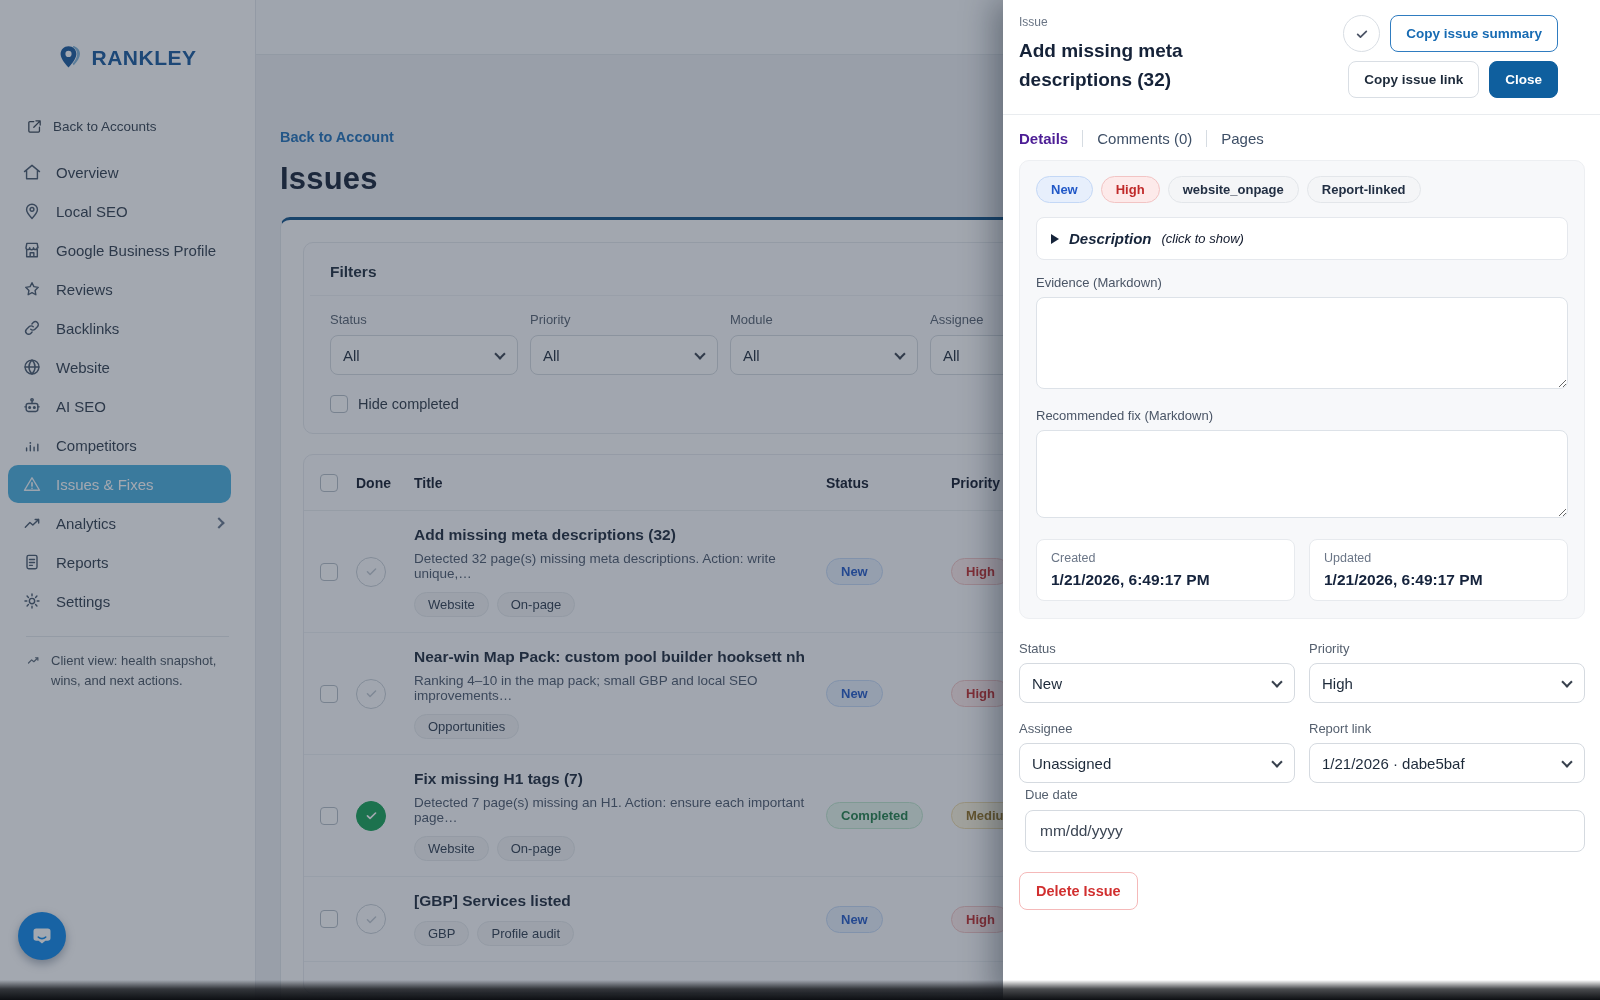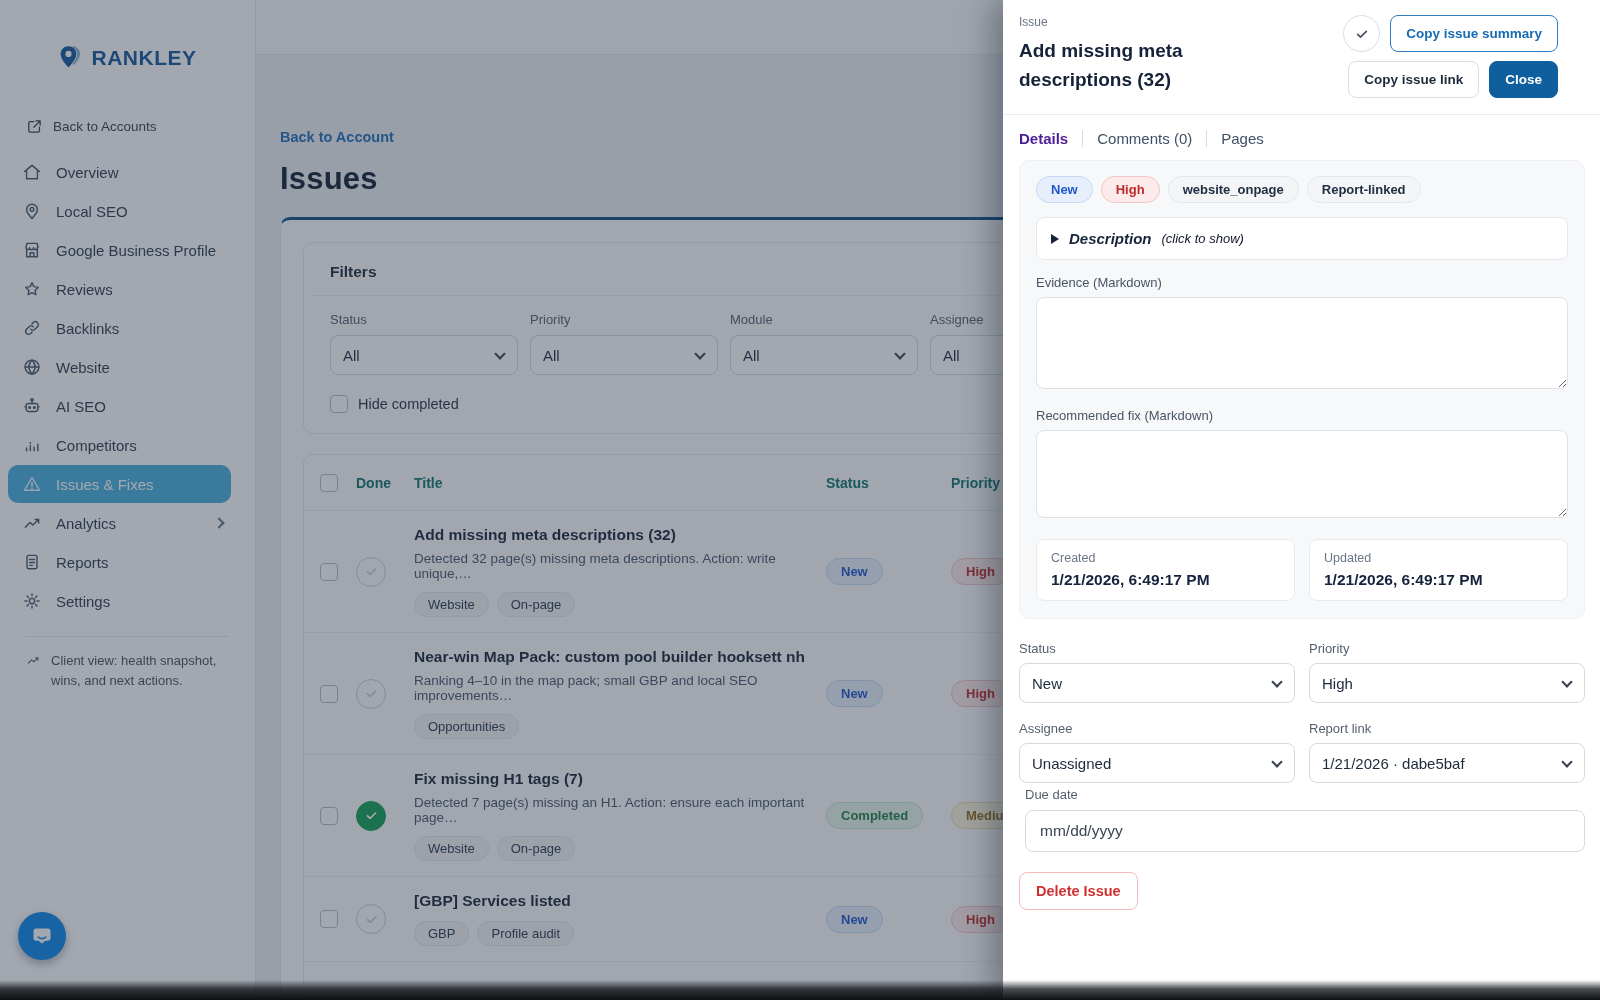--- a/index.html
+++ b/index.html
@@ -38,21 +38,21 @@
   .ffield { width:188px; }
   .flabel { font-size:13px; color:#55606f; margin-bottom:8px; }
   .select { position:relative; display:flex; align-items:center; height:40px; background:#fff; border:1px solid #d5dae0; border-radius:8px; padding:0 30px 0 12px; font-size:15px; color:#1d2a3a; cursor:pointer; }
   .select .chev { position:absolute; right:13px; top:14px; width:8px; height:8px; border-right:2px solid #37404d; border-bottom:2px solid #37404d; transform:rotate(45deg); }
   .hide-row { display:flex; align-items:center; gap:10px; margin-top:20px; }
   .cbx { width:18px; height:18px; border:1.5px solid #b3bcc6; border-radius:4px; background:#fff; display:inline-block; cursor:pointer; flex:none; }
   .hide-label { font-size:14.5px; color:#2a3644; }
 
   
   .table-panel { margin-top:20px; background:#fcfcfd; border:1px solid #e6e9ed; border-radius:10px; overflow:hidden; }
-  .thead { display:flex; align-items:center; height:56px; border-bottom:1px solid #e8ebee; font-size:14px; font-weight:bold; color:#0f766e; }
+  .thead { display:flex; align-items:center; height:56px; border-bottom:1px solid #e8ebee; font-size:14px; font-weight:bold; color:#0f172a; }
   .trow { display:flex; align-items:center; border-bottom:1px solid #eceff2; padding:15px 0; }
   .col-check { width:52px; display:flex; justify-content:flex-start; padding-left:16px; flex:none; }
   .col-done { width:58px; flex:none; display:flex; }
   .col-title { width:412px; flex:none; padding-right:20px; }
   .col-status { width:125px; flex:none; }
   .col-priority { width:125px; flex:none; }
   .done-circle { width:30px; height:30px; border-radius:50%; border:1.5px solid #c7ced6; display:flex; align-items:center; justify-content:center; color:#bfc7d0; cursor:pointer; }
   .done-circle.done { background:#13a054; border-color:#13a054; color:#fff; }
   .row-title { font-size:15.5px; font-weight:bold; color:#1a2638; cursor:pointer; }
   .row-desc { margin-top:7px; font-size:13.5px; color:#49566a; }

